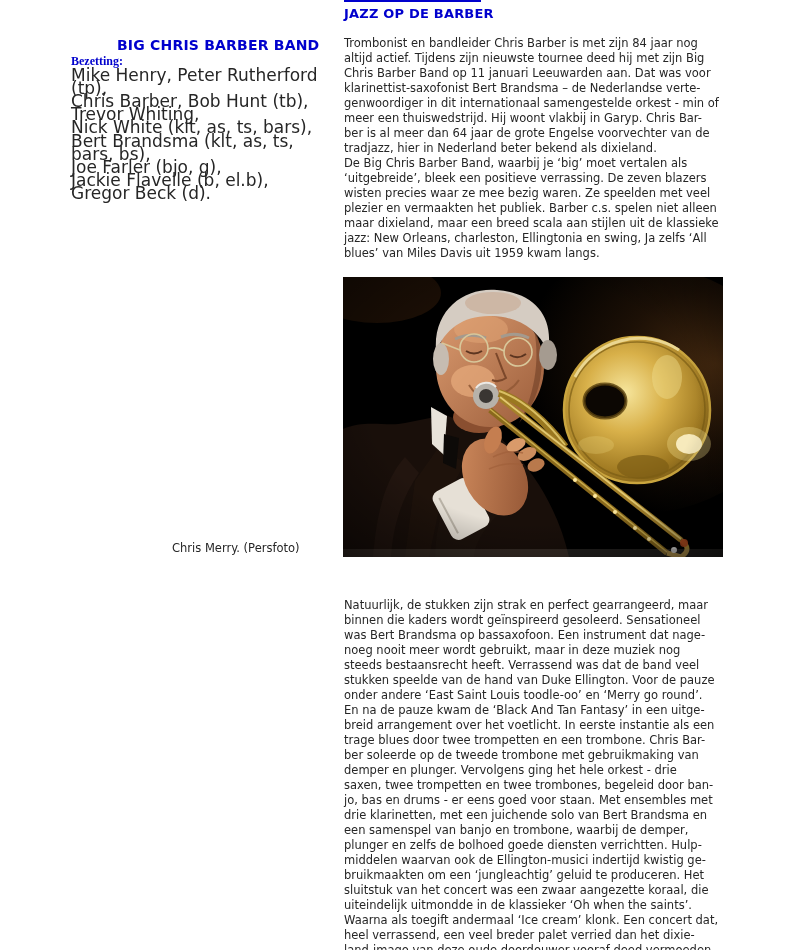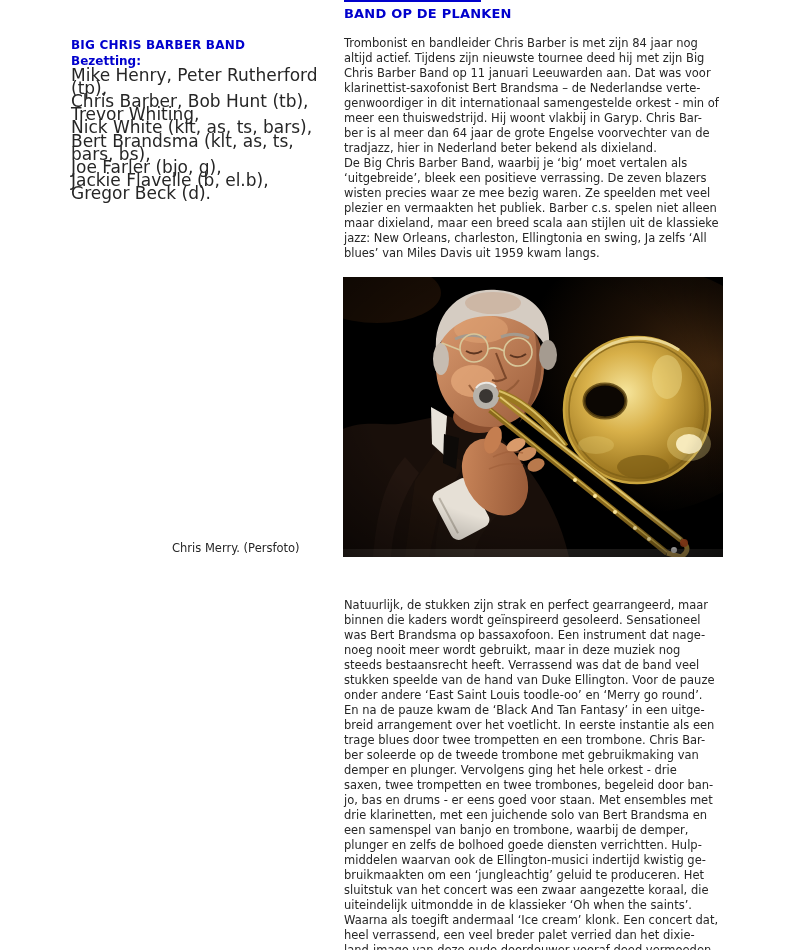--- a/index.html
+++ b/index.html
@@ -6,23 +6,23 @@
   .page{
     position:relative;width:786px;height:950px;background:#fff;overflow:hidden;
     font-family:"DejaVu Sans","Liberation Sans",sans-serif;
     color:var(--text,#262626);
   }
   .abs{position:absolute;}
   h1,h2,figure,p{margin:0;padding:0;}
   .remnant{background:var(--accent,#0000cd);}
   
   .sidebar{left:71px;top:37px;width:270px;}
-  .band-title{font-size:12px;line-height:17px;font-weight:bold;color:var(--accent,#0000cd);letter-spacing:.2px;}
+  .band-title{font-size:14px;line-height:17px;font-weight:bold;color:var(--accent,#0000cd);letter-spacing:.2px;margin-left:46px;}
   .label{font-size:12px;line-height:14.6px;font-weight:bold;}
-  .label.blue{color:var(--accent,#0000cd);}
+  .label.blue{color:var(--accent,#0000cd);font-family:Liberation Serif, serif;}
   .pre{white-space:pre-line;}
   .side-lines{font-size:17px;line-height:13.2px;}
   
   .section-title{font-size:13px;line-height:16px;font-weight:bold;color:var(--accent,#0000cd);letter-spacing:.2px;}
   .body-text{font-size:11.5px;line-height:15px;}
   .byline{font-size:11.5px;line-height:15px;font-weight:bold;}
   .caption{font-size:11.5px;line-height:14px;}
   .photo{width:380px;height:280px;}
   .photo svg{display:block;}
 </style>
@@ -39,21 +39,21 @@
     <div class="side-lines pre">Mike Henry, Peter Rutherford (tp),
 Chris Barber, Bob Hunt (tb),
 Trevor Whiting,
 Nick White (klt, as, ts, bars),
 Bert Brandsma (klt, as, ts, bars, bs),
 Joe Farler (bjo, g),
 Jackie Flavelle (b, el.b),
 Gregor Beck (d).</div>
   </aside>
 
-  <h1 class="abs section-title" style="left:344px;top:6px;">BAND OP DE PLANKEN</h1>
+  <h1 class="abs section-title" style="left:344px;top:6px;">JAZZ OP DE BARBER</h1>
 
   <div class="abs body-text pre" style="left:344px;top:36px;width:442px;">Trombonist en bandleider Chris Barber is met zijn 84 jaar nog
 altijd actief. Tijdens zijn nieuwste tournee deed hij met zijn Big
 Chris Barber Band op 11 januari Leeuwarden aan. Dat was voor
 klarinettist-saxofonist Bert Brandsma – de Nederlandse verte-
 genwoordiger in dit internationaal samengestelde orkest - min of
 meer een thuiswedstrijd. Hij woont vlakbij in Garyp. Chris Bar-
 ber is al meer dan 64 jaar de grote Engelse voorvechter van de
 tradjazz, hier in Nederland beter bekend als dixieland.
 De Big Chris Barber Band, waarbij je ‘big’ moet vertalen als

